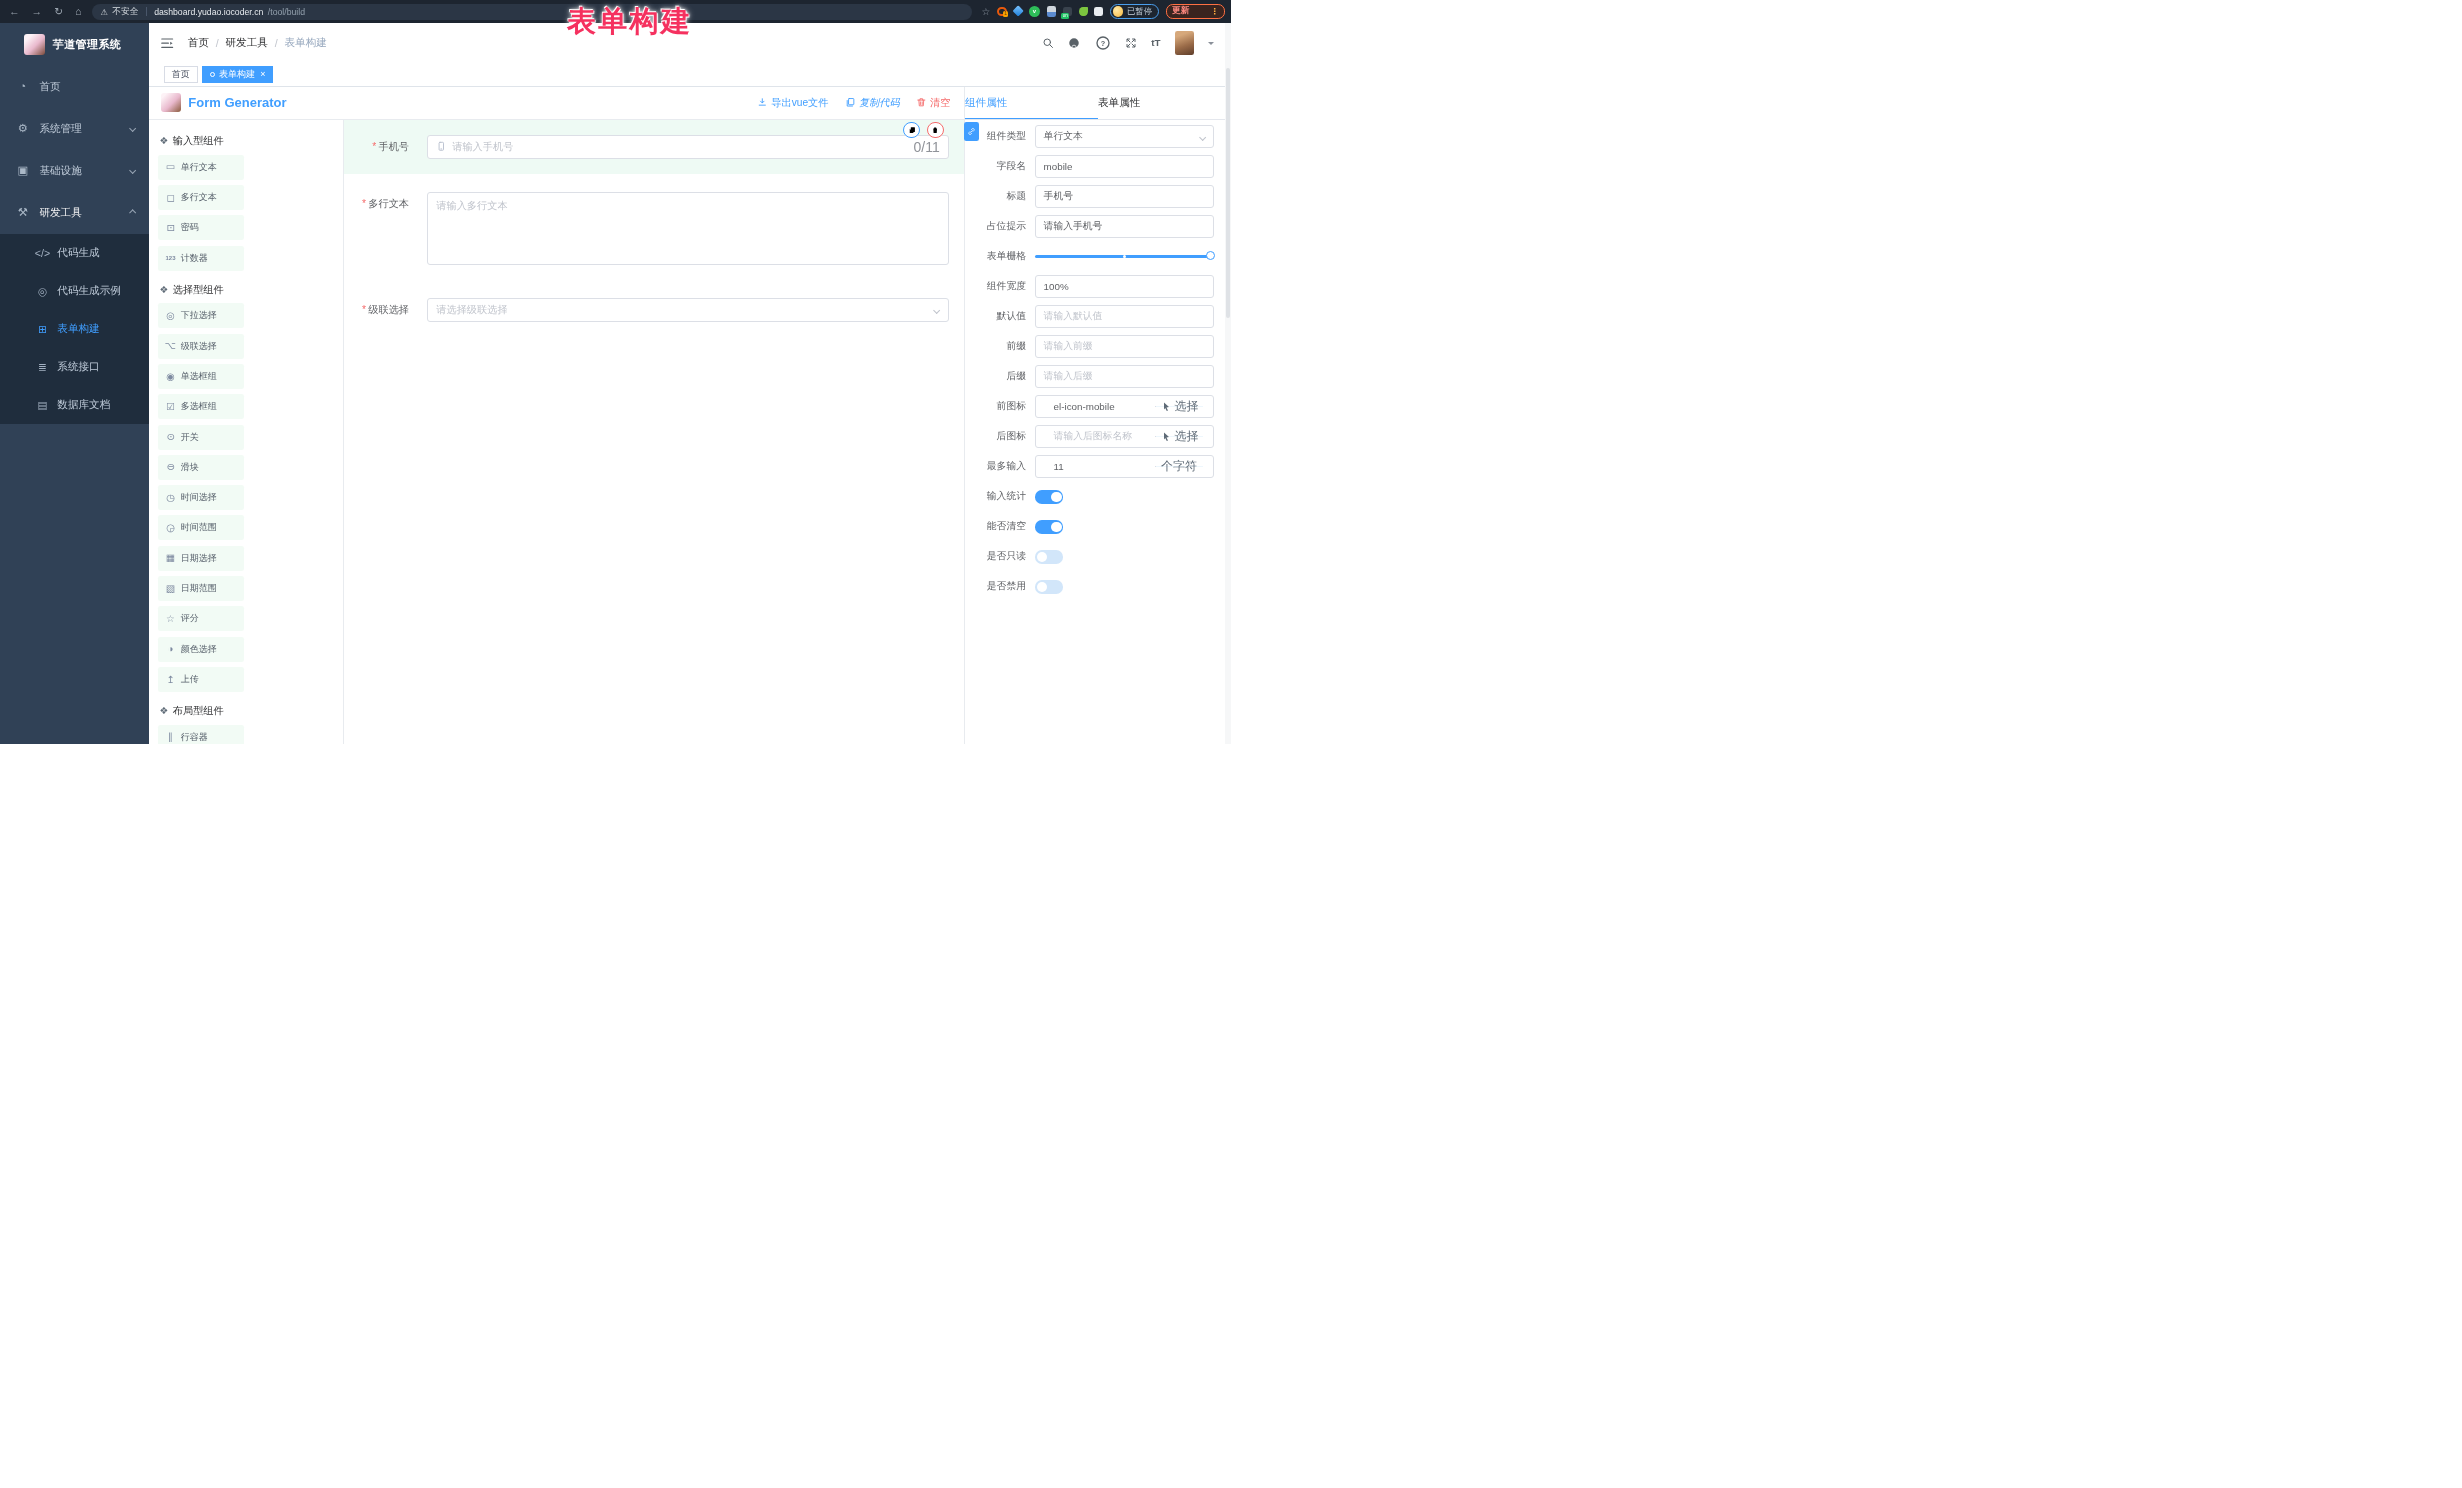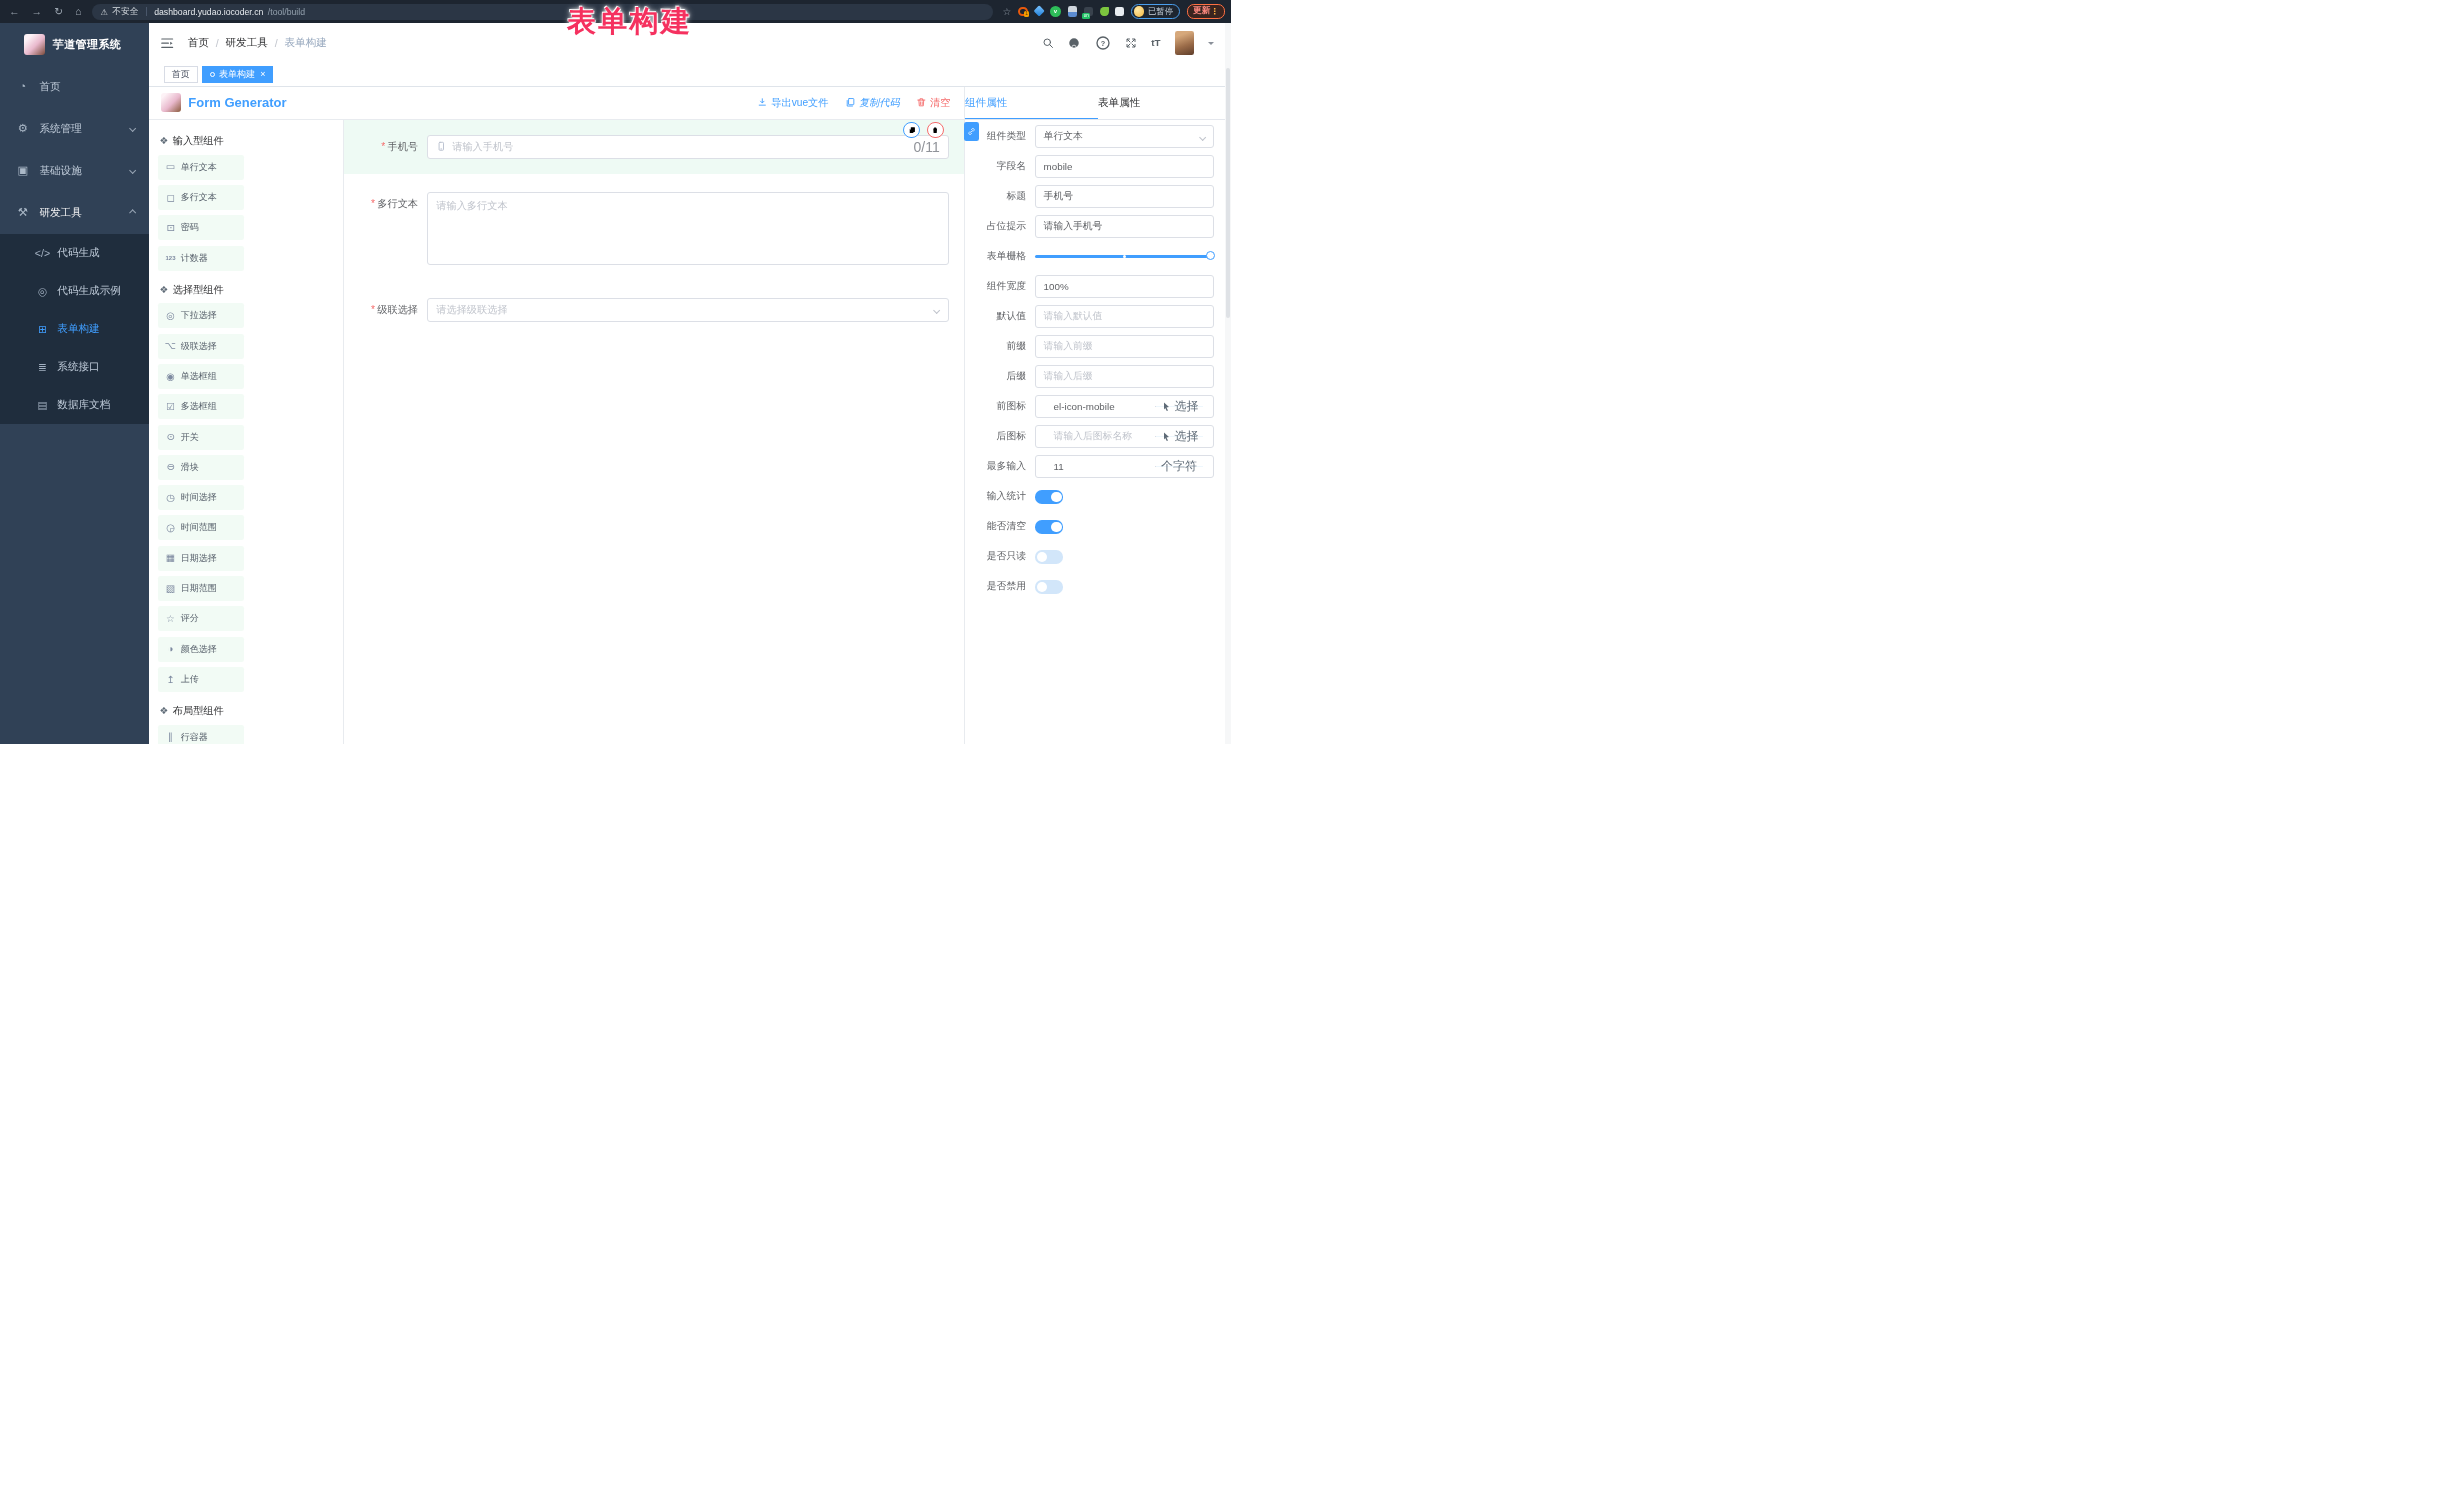--- a/index.html
+++ b/index.html
@@ -26,21 +26,21 @@
   .e-gem{width:8.3px;height:8.3px;background:linear-gradient(135deg,#7cc4ff,#1d7ed8);transform:rotate(45deg);border-radius:1.5px}
   .e-green{background:#2ebd59;display:flex;align-items:center;justify-content:center;color:#fff;font-size:6px;font-weight:bold;width:11.4px;height:11.4px}
   .e-gray{width:9px;height:10.6px;border-radius:2.3px;background:linear-gradient(#cfd6dd 55%,#5b8bd0 55%)}
   .e-dark{width:9.8px;height:9.8px;border-radius:2.3px;background:#39424d}
   .on-b{position:absolute;left:-1.5px;bottom:-3px;background:#21c064;color:#fff;font-size:4.5px;padding:0 1.5px;border-radius:1.5px;line-height:6px}
   .e-leaf{width:8.3px;height:9.8px;background:#7cc53f;border-radius:60% 10% 60% 60%}
   .e-puz{width:9px;height:9px;background:#e9edf1;border-radius:2.3px}
   .paused-pill{height:14.4px;border:1.5px solid #4a9eed;border-radius:8.3px;display:flex;align-items:center;gap:3.8px;padding:0 6px 0 1.5px;cursor:pointer}
   .face{width:10.6px;height:10.6px;border-radius:50%;background:radial-gradient(circle at 35% 35%,#ffe9a8,#f6b73c)}
   .paused-pill span{color:#c9d4df;font-size:8.3px}
-  .update-pill{height:14.4px;border:1.5px solid #ff7043;border-radius:6.8px;background:#3a241f;display:flex;align-items:center;gap:0;padding:0 5.3px;cursor:pointer}
+  .update-pill{height:14.4px;border:1.5px solid #ff7043;border-radius:6.8px;background:#3a241f;display:flex;align-items:center;gap:21px;padding:0 5.3px;cursor:pointer}
   .update-pill .u-t{color:#ff8a80;font-size:8.7px;font-weight:bold}
   .update-pill .u-d{color:#ffab40;font-weight:bold;font-size:8.3px;letter-spacing:0}
 
   
   .overlay-title{position:absolute;left:567px;top:1.5px;z-index:50;font-size:29px;font-weight:700;color:#f5315f;letter-spacing:2.3px;
     text-shadow:0 0 1.5px #fff,0 0 3.8px #fff,0 0 6.8px rgba(255,255,255,.95),0.8px 0.8px 0 #fff,-0.8px -0.8px 0 #fff;pointer-events:none}
 
   
   .app{display:flex;height:721px}
   .sidebar{width:149px;background:#304156;flex:0 0 auto;display:flex;flex-direction:column;overflow:hidden}
@@ -92,21 +92,21 @@
   .section-title{display:flex;align-items:center;gap:4.5px;font-size:10.2px;color:#303133;margin:6.8px 0 6.8px 1.5px}
   .section-title .ico{color:#5f6b77;font-size:9.8px}
   .comp-grid{display:flex;flex-wrap:wrap;gap:5.3px 6px;margin-bottom:12px}
   .comp-item{width:86px;height:25px;background:#f2fbf5;border-radius:2.3px;display:flex;align-items:center;gap:4.5px;padding-left:6.8px;font-size:9px;color:#57606b;cursor:grab}
   .comp-item .ico{width:11.4px;font-size:9.8px;color:#7e8aa0;flex:0 0 auto}
   .comp-item .ico.txt{font-size:6px;font-weight:bold;letter-spacing:0}
 
   .canvas{flex:1;position:relative;min-width:0}
   .field-row{display:flex;padding:0 15px 0 0}
   .field-row.selected{background:#eefaf4;padding:15px 15px 15px 0;position:relative}
-  .f-label{width:83px;flex:0 0 auto;text-align:right;padding-right:9px;font-size:10.2px;color:#606266;line-height:24px;white-space:nowrap}
+  .f-label{width:83px;flex:0 0 auto;text-align:right;padding-right:18px;font-size:10.2px;color:#606266;line-height:24px;white-space:nowrap}
   .req{color:#f56c6c;margin-right:2.3px}
   .f-ctrl{flex:1;min-width:0}
   .el-input{height:24px;border:0.8px solid #dcdfe6;border-radius:3px;background:#fff;display:flex;align-items:center;padding:0 8.3px;font-size:10.2px;cursor:text}
   .ph{color:#c0c4cc}
   .val{color:#606266}
   .counter{margin-left:auto;color:#909399;font-size:14px}
   .el-input .pre{color:#b4bccc;font-size:10.6px;margin-right:5.3px}
   .el-textarea{height:73px;border:0.8px solid #dcdfe6;border-radius:3px;background:#fff;padding:6px 8.3px;font-size:10.2px;cursor:text}
   .sel-chev{margin-left:auto}
   .sel-chev .chev{border-color:#c0c4cc}

